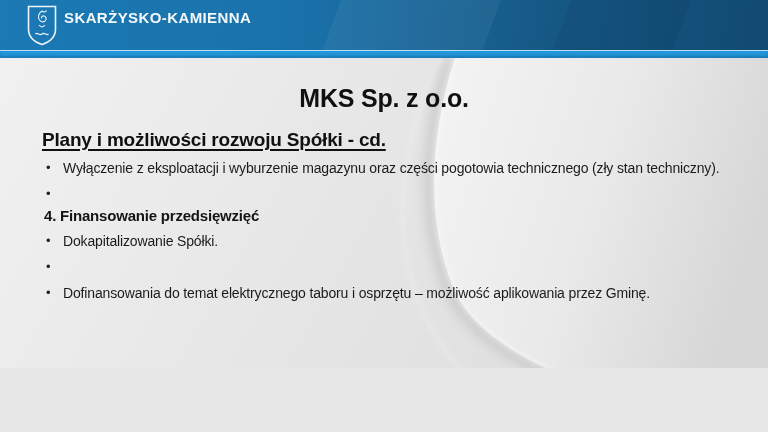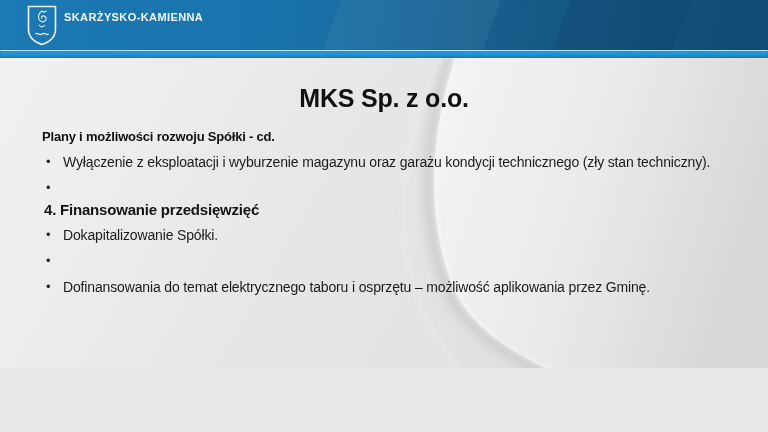--- a/index.html
+++ b/index.html
@@ -16,21 +16,21 @@
   }
   .header .facet{
     position:absolute;top:-10px;height:80px;background:rgba(255,255,255,0.05);
     transform:skewX(-20deg);
   }
   .facet.f1{left:330px;width:160px;}
   .facet.f2{left:560px;width:120px;background:rgba(0,20,40,0.07);}
   .logo-wrap{position:absolute;left:26px;top:4px;width:32px;height:42px;}
   .muni{
     position:absolute;left:64px;top:0;height:34px;display:flex;align-items:center;
-    color:#f4f8fb;font-size:11px;font-weight:700;letter-spacing:.4px;
+    color:#f4f8fb;font-size:15px;font-weight:700;letter-spacing:.4px;
   }
   .header-title{
     position:absolute;right:20px;top:0;height:50px;display:flex;align-items:center;
     color:#d9e4ec;font-size:12.5px;font-weight:400;letter-spacing:.1px;
   }
   .accent-strip{
     position:absolute;top:50px;left:0;width:768px;height:8px;
     background:#2297da;
     border-top:1px solid rgba(205,232,248,.9);
     box-shadow:inset 0 -2px 3px rgba(0,40,70,.28);
@@ -43,22 +43,22 @@
     overflow:hidden;
   }
   .swoosh{position:absolute;top:0;left:0;width:768px;height:374px;pointer-events:none;}
   .content{position:relative;z-index:2;}
   .slide-title{
     margin:26px 0 0;text-align:center;
     font-size:25px;font-weight:700;color:#101010;letter-spacing:-.2px;
   }
   .section-heading{
     margin:16px 0 0 42px;
-    font-size:13px;font-weight:700;color:#101010;letter-spacing:-.2px;
-    text-underline-offset:3px;text-decoration-thickness:2px;
+    font-size:19px;font-weight:700;color:#101010;letter-spacing:-.2px;
+    text-decoration:underline;text-underline-offset:3px;text-decoration-thickness:2px;
     display:inline-block;
   }
   .group-heading{
     margin:0 0 0 44px;
     font-size:15px;font-weight:700;color:#141414;letter-spacing:-.2px;
   }
   .gh1{margin-top:30px;}
   .gh2{}
   .bullets{margin-top:4px;}
   .bullet{
@@ -120,21 +120,21 @@
 
     <div class="content">
       <h1 class="slide-title">MKS Sp. z o.o.</h1>
       <div>
         <h2 class="section-heading">Plany i możliwości rozwoju Spółki - cd.</h2>
       </div>
 
       <div class="bullets">
         <div class="bullet">
           <span class="dot">•</span>
-          <span>Wyłączenie z eksploatacji i wyburzenie magazynu oraz garażu kondycji technicznego (zły stan techniczny).</span>
+          <span>Wyłączenie z eksploatacji i wyburzenie magazynu oraz części pogotowia technicznego (zły stan techniczny).</span>
         </div>
         <div class="bullet">
           <span class="dot">•</span>
         </div>
       </div>
 
       <h3 class="group-heading gh2">4. Finansowanie przedsięwzięć</h3>
       <div class="bullets">
         <div class="bullet">
           <span class="dot">•</span>

